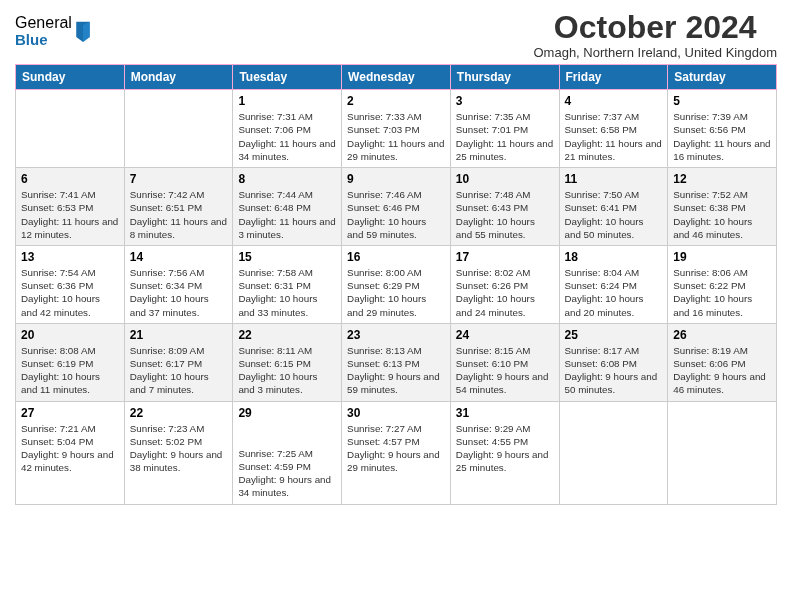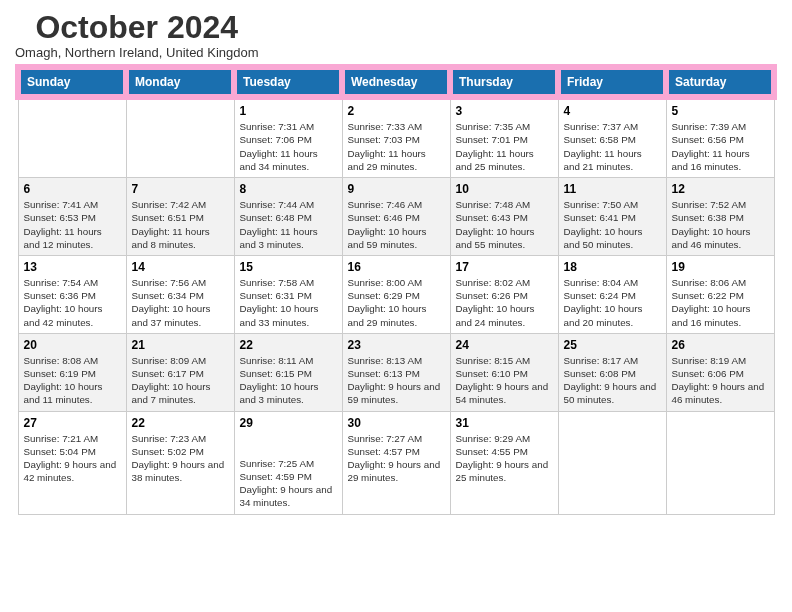--- a/index.html
+++ b/index.html
@@ -54,21 +54,21 @@
       border-collapse: collapse;
       font-size: 10.5px;
     }
     thead tr th {
       background-color: #1a6faf;
       color: #fff;
       text-align: left;
       padding: 5px 6px;
       font-size: 12px;
       font-weight: bold;
-      border: 6px solid #f9a8d4;
+      border: 1px solid #f9a8d4;
     }
     tbody tr td {
       border: 1px solid #ccc;
       vertical-align: top;
       padding: 4px 5px;
       width: calc(100% / 7);
       height: 76px;
     }
     .day-number {
       font-weight: bold;
@@ -92,20 +92,30 @@
     }
     tbody tr td.empty-cell {
       background-color: inherit;
     }
   </style>
 </head>
 <body>
 
 <div class="page">
   <div class="header">
+    <div class="logo">
+      <div class="logo-text">
+        <span>General</span>
+        <span style="color:#1a6faf;font-weight:bold;font-size:15px;">Blue</span>
+      </div>
+      <svg class="logo-icon" viewBox="0 0 20 26" xmlns="http://www.w3.org/2000/svg">
+        <polygon points="2,2 18,2 18,20 10,26 2,20" fill="#1a6faf"></polygon>
+        <polygon points="10,6 18,2 18,20 10,26" fill="#2a8fd4" opacity="0.6"></polygon>
+      </svg>
+    </div>
     <div class="title-block">
       <div class="month-title">October 2024</div>
       <div class="subtitle">Omagh, Northern Ireland, United Kingdom</div>
     </div>
   </div>
 
   <table>
     <thead>
       <tr>
         <th>Sunday</th>

